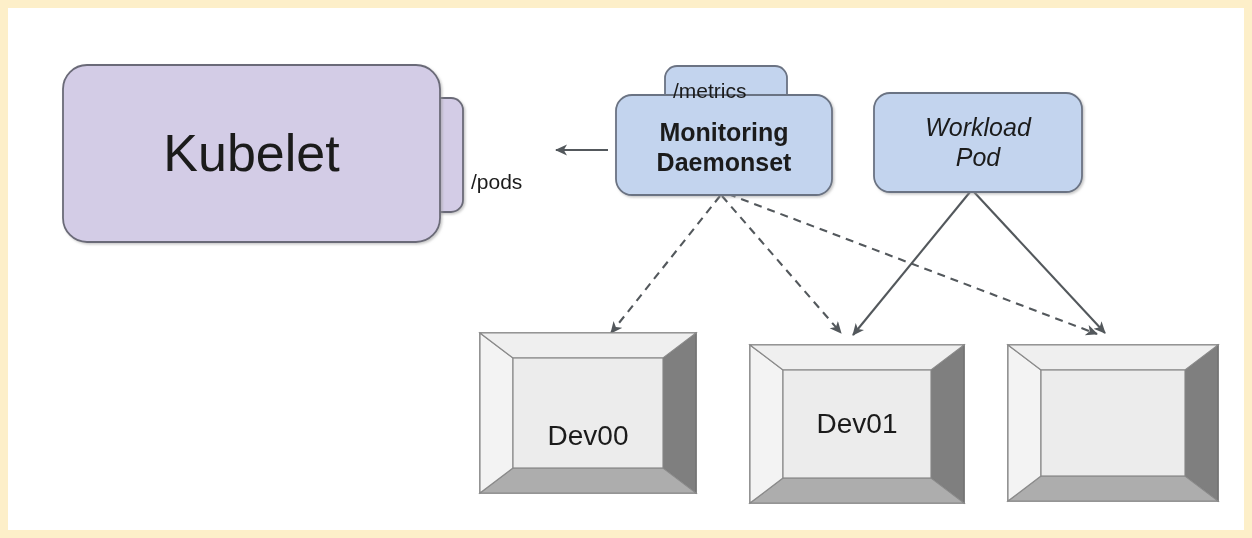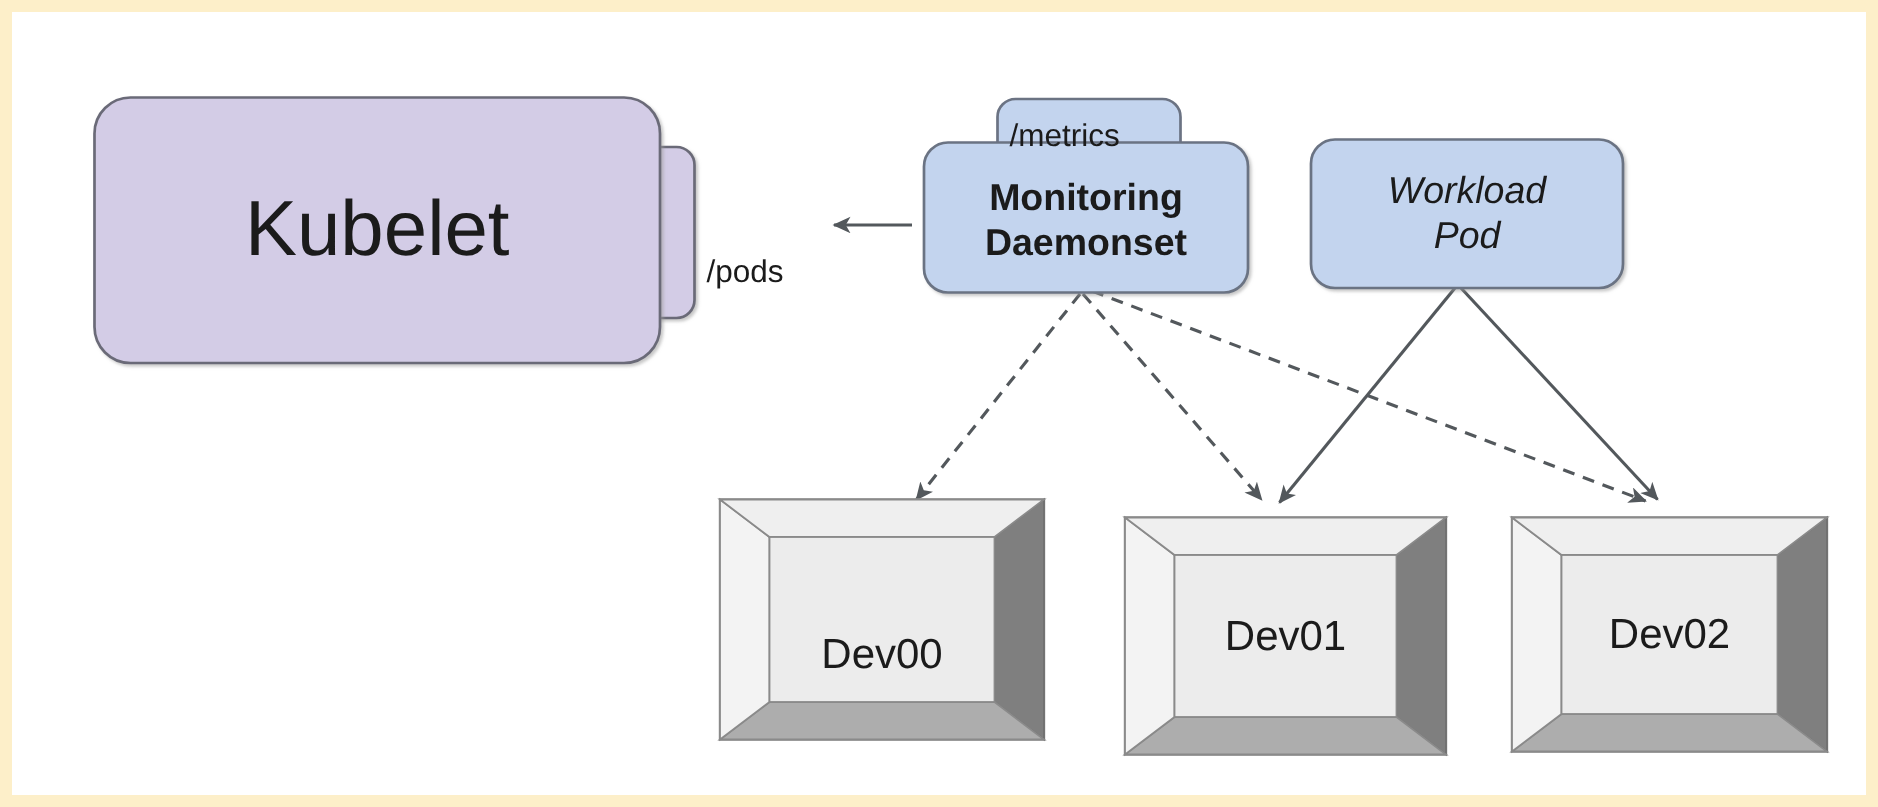--- a/index.html
+++ b/index.html
@@ -141,16 +141,15 @@
     <div class="nodetext" style="left:608px; top:92px; width:216px; height:95px; font-size:25px;font-weight:bold;">Monitoring
 Daemonset</div>
 
     <div class="nodetext" style="left:866px; top:85px; width:208px; height:99px; font-size:25px;font-style:italic;">Workload
 Pod</div>
 
     <div class="nodetext" style="left:505px; top:350px; width:150px; height:110px; font-size:28px;margin-top:23px;">Dev00</div>
 
     <div class="nodetext" style="left:775px; top:362px; width:148px; height:108px; font-size:28px;">Dev01</div>
 
-    <div class="nodetext" style="left:1033px; top:362px; width:144px; height:106px; font-size:28px;">Dev02</div>
 
   </div>
 </div>
 
 </body></html>

